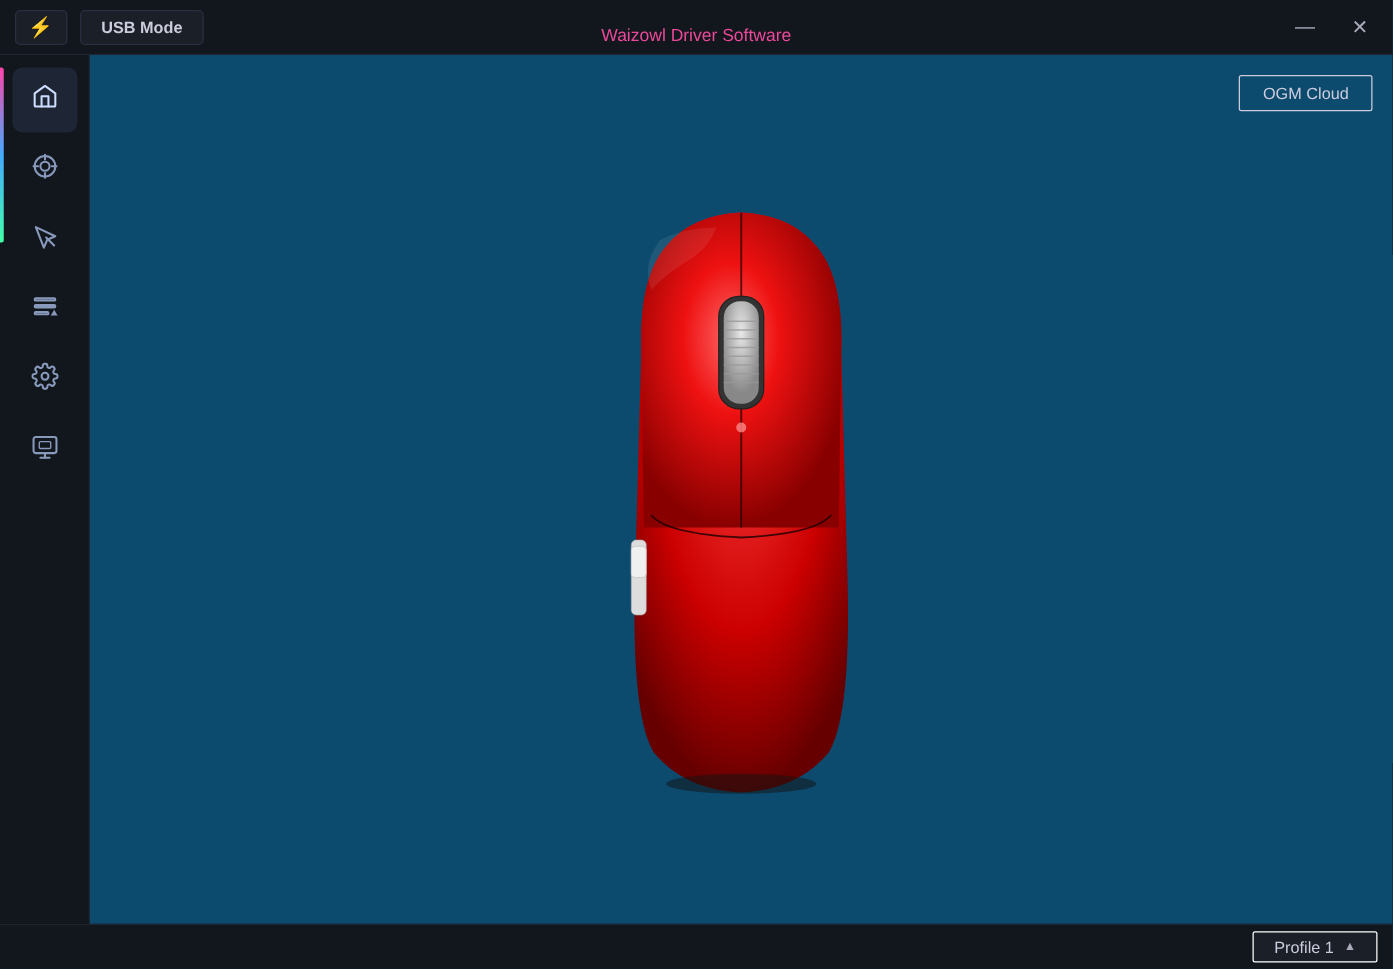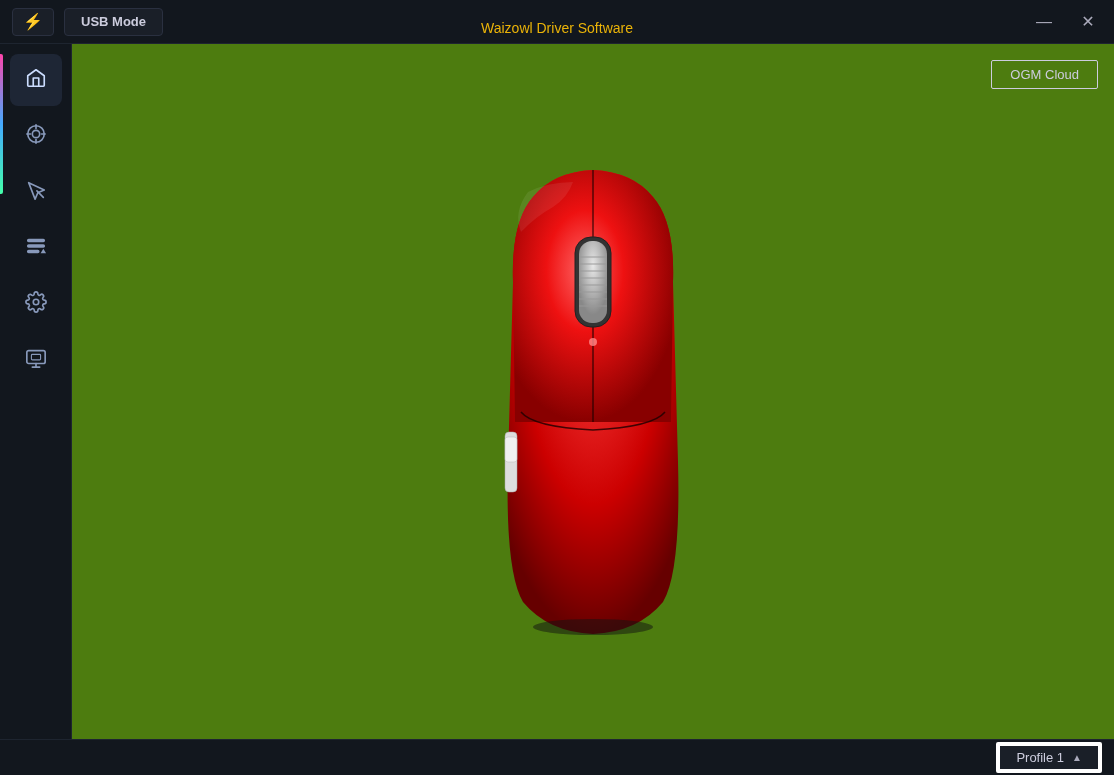--- a/index.html
+++ b/index.html
@@ -48,21 +48,21 @@
       border-radius: 4px;
       padding: 4px 16px;
       color: #ccd;
       font-size: 13px;
       cursor: pointer;
       height: 28px;
       font-weight: bold;
     }
     .titlebar-title {
       font-size: 14px;
-      color: #eab308;
+      color: #ec4899;
       position: absolute;
       left: 50%;
       transform: translateX(-50%);
       margin-top: 12px;
     }
     .titlebar-controls {
       display: flex;
       gap: 16px;
     }
     .titlebar-ctrl {
@@ -122,21 +122,21 @@
       font-size: 20px;
       color: #8899bb;
     }
     .sidebar-item.active .sidebar-icon {
       color: #ccddff;
     }
 
     
     .content {
       flex: 1;
-      background: #4d7c0f;
+      background: #0c4a6e;
       position: relative;
       display: flex;
       align-items: center;
       justify-content: flex-start;
     }
 
     
     .ogm-btn {
       position: absolute;
       top: 16px;
@@ -164,21 +164,21 @@
       height: 36px;
       background: #12171e;
       border-top: 1px solid #1e2530;
       display: flex;
       align-items: center;
       justify-content: flex-end;
       padding: 0 12px;
     }
     .profile-btn {
       background: #1a1f28;
-      border: 4px solid #ffffff;
+      border: 1px solid #ffffff;
       color: #ccd;
       font-size: 13px;
       padding: 4px 16px;
       cursor: pointer;
       display: flex;
       align-items: center;
       gap: 8px;
       border-radius: 2px;
     }
     .profile-btn .chevron {

